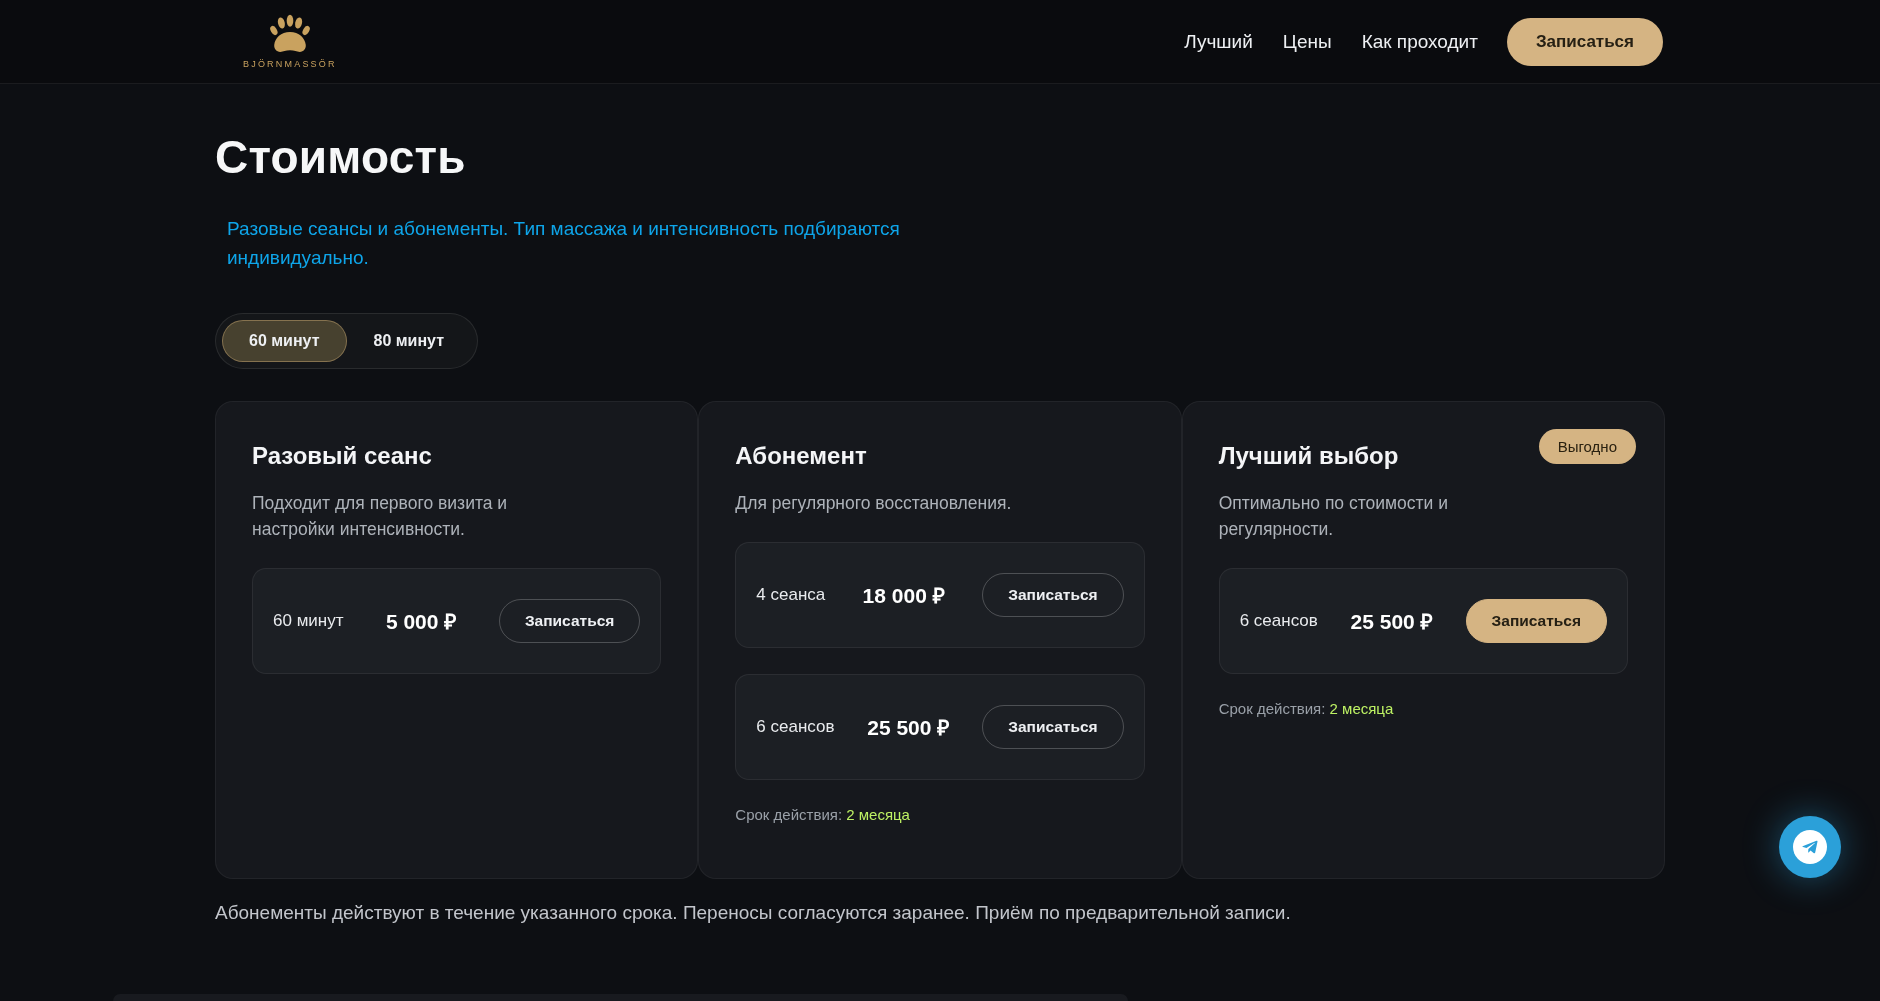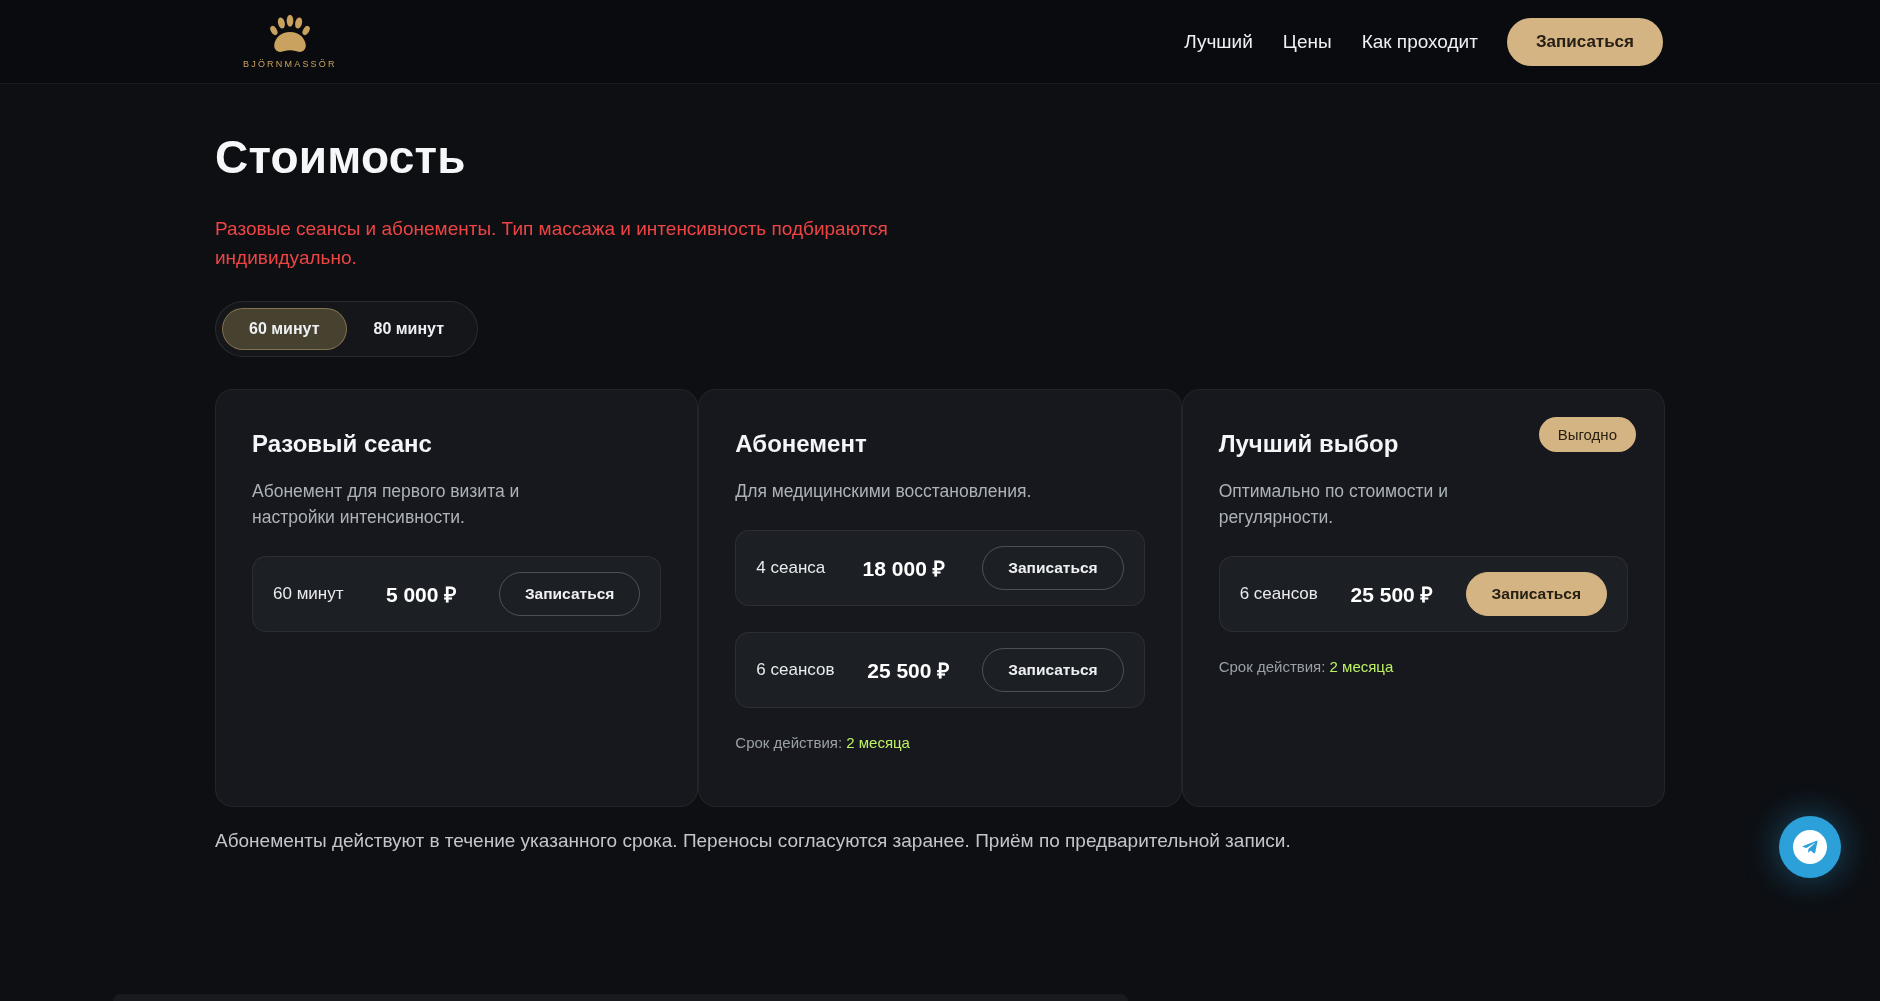--- a/index.html
+++ b/index.html
@@ -36,21 +36,21 @@
     background:#d5b483; color:#262014;
     border:none; border-radius:999px;
     padding:14px 29px; font-size:17px; font-weight:600;
     font-family:inherit; cursor:pointer; white-space:nowrap;
   }
 
   
   .container { width:1450px; margin:0 auto; padding-top:46px; }
   .page-title { font-size:46px; font-weight:700; color:#f6f7f8; margin:0 0 30px 0; letter-spacing:0.2px; }
   .page-subtitle {
-    max-width:720px; font-size:19px; line-height:1.55; color:#ef4444; margin:0;
+    max-width:720px; font-size:19px; line-height:1.55; color:#0ea5e9; margin:12px;
   }
 
   
   .duration-toggle {
     margin-top:28px;
     display:inline-flex; align-items:center;
     background:#141619;
     border:1px solid rgba(255,255,255,0.09);
     border-radius:999px; padding:6px;
   }
@@ -84,21 +84,21 @@
     position:absolute; top:27px; right:28px;
     background:#d5b483; color:#2a2110;
     font-size:15px; font-weight:400;
     border-radius:999px; padding:9px 19px; white-space:nowrap;
   }
   .price-row {
     margin-top:26px;
     background:#1c1f24;
     border:1px solid rgba(255,255,255,0.065);
     border-radius:14px;
-    padding:15px 20px;
+    padding:30px 20px;
     display:flex; align-items:center; justify-content:space-between; gap:12px;
   }
   .price-row .row-label { font-size:17px; color:#e9ebee; white-space:nowrap; }
   .price-row .row-price { font-size:21px; font-weight:700; color:#ffffff; white-space:nowrap; }
   .row-cta {
     border:1px solid rgba(255,255,255,0.22);
     background:transparent; color:#eef0f3;
     font-family:inherit; font-size:15.5px; font-weight:600;
     border-radius:999px; padding:12px 25px; cursor:pointer; white-space:nowrap;
   }
@@ -165,31 +165,31 @@
 
   <div class="duration-toggle">
     <button class="duration-option active">60 минут</button>
     <button class="duration-option">80 минут</button>
   </div>
 
   <div class="cards">
 
     <section class="card">
       <h2 class="card-title">Разовый сеанс</h2>
-      <p class="card-desc">Абонемент для первого визита и настройки интенсивности.</p>
+      <p class="card-desc">Подходит для первого визита и настройки интенсивности.</p>
       <div class="price-row">
         <span class="row-label">60 минут</span>
         <span class="row-price">5 000 ₽</span>
         <button class="row-cta">Записаться</button>
       </div>
     </section>
 
     <section class="card">
       <h2 class="card-title">Абонемент</h2>
-      <p class="card-desc">Для медицинскими восстановления.</p>
+      <p class="card-desc">Для регулярного восстановления.</p>
       <div class="price-row">
         <span class="row-label">4 сеанса</span>
         <span class="row-price">18 000 ₽</span>
         <button class="row-cta">Записаться</button>
       </div>
       <div class="price-row">
         <span class="row-label">6 сеансов</span>
         <span class="row-price">25 500 ₽</span>
         <button class="row-cta">Записаться</button>
       </div>

